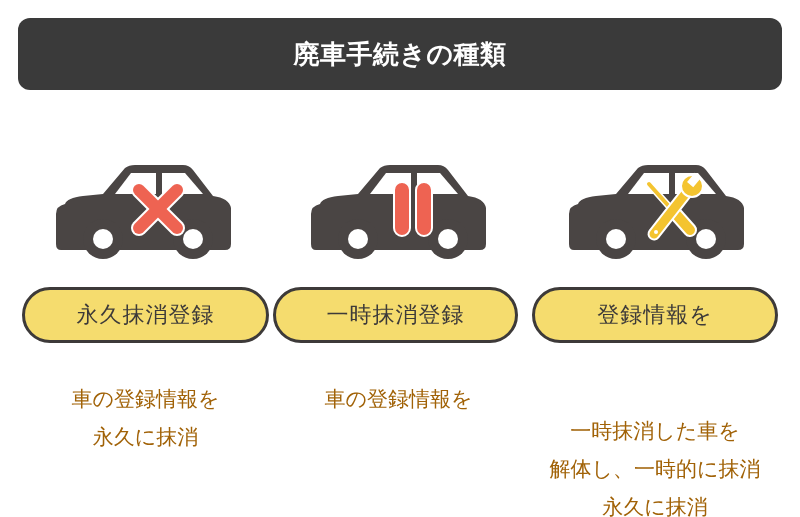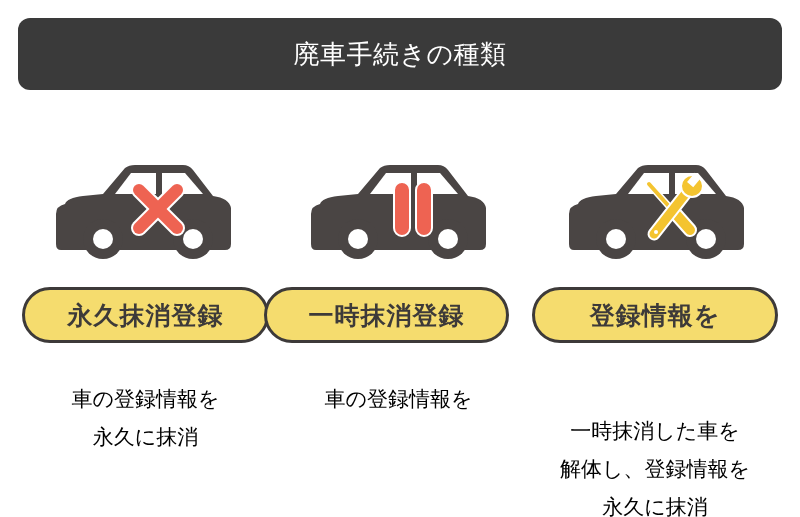--- a/index.html
+++ b/index.html
@@ -1,28 +1,28 @@
 <!DOCTYPE html>
 <html><head>
 <meta charset="utf-8">
 <style>
   html, body { margin:0; padding:0; background:#ffffff; }
   body { width:800px; height:517px; position:relative; overflow:hidden;
          font-family:"DejaVu Sans", "Liberation Sans", sans-serif; }
   .header { position:absolute; left:18px; top:18px; width:764px; height:72px;
             background:#3a3a3a; border-radius:12px; display:flex;
             align-items:center; justify-content:center; }
-  .header-title { color:#ffffff; font-size:26px; font-weight:normal; letter-spacing:0.5px; }
+  .header-title { color:#ffffff; font-size:26px; font-weight:bold; letter-spacing:0.5px; }
   .car { position:absolute; top:12px; width:180px; height:100px; }
   .pill { position:absolute; top:137px; height:56px; border:3px solid #3d3a39;
           background:#f5dc6e; border-radius:32px; display:flex;
           align-items:center; justify-content:center; box-sizing:border-box; }
-  .pill-label { font-size:25px; font-weight:bold; color:#3d3a39; letter-spacing:1px; }
+  .pill-label { font-size:22px; font-weight:normal; color:#3d3a39; letter-spacing:1px; }
   .desc { position:absolute; top:230px; text-align:center; font-size:21px;
-          line-height:38px; color:#000000; }
+          line-height:38px; color:#a16207; }
   .desc div { white-space:nowrap; }
 </style>
 </head>
 <body>
 
 <div class="header">
   <span class="header-title">廃車手続きの種類</span>
 </div>
 
 <div>
@@ -57,21 +57,21 @@
     <path d="M12 42 Q14 36 30 34 L50 32 L72 6 Q76 3 82 3 L130 3 Q136 3 140 8 L160 34 Q176 36 178 46 L178 82 Q178 88 172 88 L8 88 Q3 88 3 82 L3 52 Q3 44 12 42 Z" fill="#4a4544"></path>
     <path d="M62 32 L78 11 L103 11 L103 32 Z" fill="#ffffff"></path>
     <path d="M109 32 L109 11 L132 11 L150 32 Z" fill="#ffffff"></path>
     <circle cx="50" cy="77" r="20" fill="#4a4544"></circle>
     <circle cx="140" cy="77" r="20" fill="#4a4544"></circle>
     <circle cx="50" cy="77" r="10" fill="#ffffff"></circle>
     <circle cx="140" cy="77" r="10" fill="#ffffff"></circle>
     <rect x="86" y="20" width="16" height="54" rx="8" fill="#ee6352" stroke="#ffffff" stroke-width="2"></rect>
     <rect x="108" y="20" width="16" height="54" rx="8" fill="#ee6352" stroke="#ffffff" stroke-width="2"></rect>
   </svg>
-  <div class="pill" style="left:264px;top:287px;width:245px;">
+  <div class="pill" style="left:273px;top:287px;width:245px;">
     <span class="pill-label">一時抹消登録</span>
   </div>
   <div class="desc" style="left:276px;top:380px;width:245px;">
     <div>車の登録情報を</div>
   </div>
 </div>
 
 <div>
   <svg class="car" style="left:566px;top:162px;" viewBox="0 0 180 100">
     <path d="M12 42 Q14 36 30 34 L50 32 L72 6 Q76 3 82 3 L130 3 Q136 3 140 8 L160 34 Q176 36 178 46 L178 82 Q178 88 172 88 L8 88 Q3 88 3 82 L3 52 Q3 44 12 42 Z" fill="#4a4544"></path>
@@ -95,16 +95,16 @@
       <circle cx="126" cy="24" r="11" fill="#f4c430" stroke="#ffffff" stroke-width="2"></circle>
       <rect x="124" y="12" width="8" height="12" fill="#ffffff" transform="rotate(40 128 18)"></rect>
       <circle cx="90" cy="70" r="2" fill="#ffffff"></circle>
     </g>
   </svg>
   <div class="pill" style="left:532px;top:287px;width:246px;">
     <span class="pill-label">登録情報を</span>
   </div>
   <div class="desc" style="left:532px;top:380px;width:246px;margin-top:32px;">
     <div>一時抹消した車を</div>
-    <div>解体し、登録情報を</div>
+    <div>解体し、一時的に抹消</div>
     <div>永久に抹消</div>
   </div>
 </div>
 
 </body></html>

